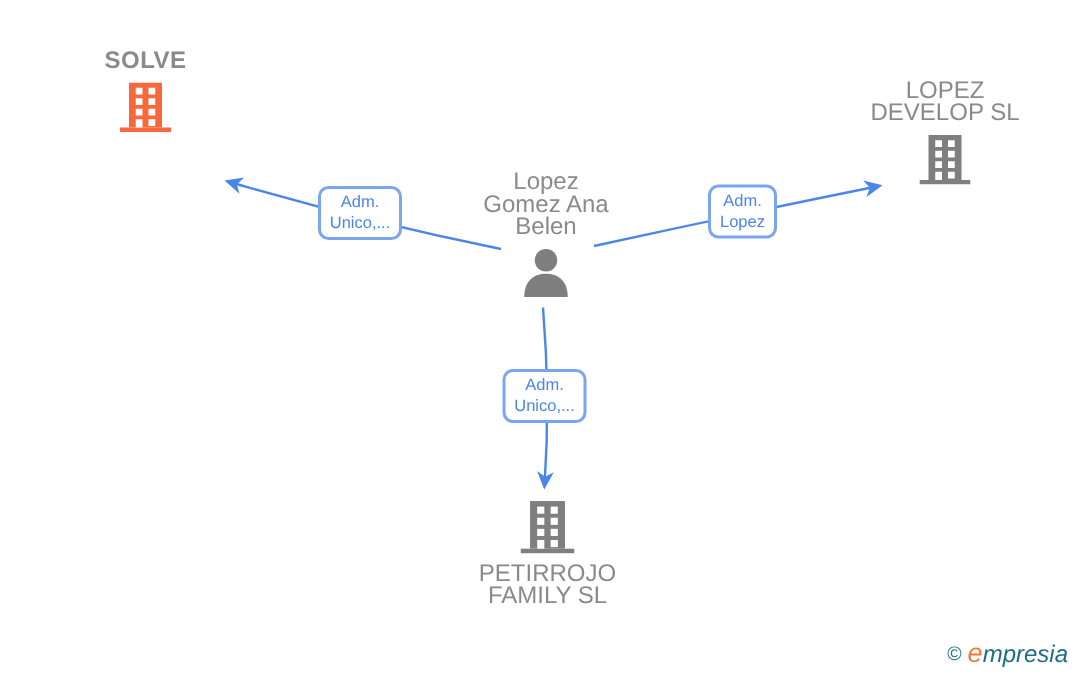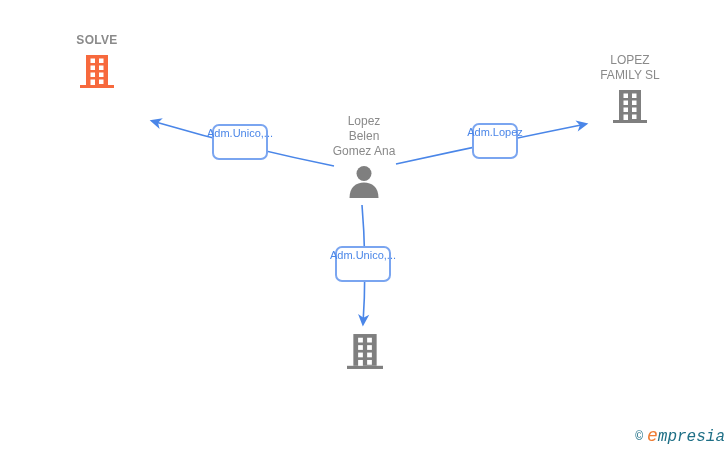--- a/index.html
+++ b/index.html
@@ -2,35 +2,35 @@
 <html><head>
 <meta charset="utf-8">
 <style>
   html,body{margin:0;padding:0;}
   body{font-family:"Liberation Sans",sans-serif;background:#ffffff;}
   .canvas{
     position:relative;width:728px;height:450px;background:#ffffff;overflow:hidden;
   }
   .edges-layer{position:absolute;left:0;top:0;z-index:1;}
   .node{position:absolute;z-index:2;text-align:center;}
-  .node-label{color:#8a8a8a;font-size:12px;line-height:15px;}
+  .node-label{color:#8a8a8a;font-size:16px;line-height:15px;}
   .node-label.bold{font-weight:bold;letter-spacing:0.3px;}
   .node-icon{display:block;margin:7px auto 0 auto;}
   .node-icon.icon-first{margin:0 auto 6px auto;}
   .icon-orange{color:#f7693d;}
   .icon-gray{color:#7f7f7f;}
   .edge-label{
     position:absolute;z-index:3;box-sizing:border-box;
     background:#ffffff;border:2px solid #7aa5f0;border-radius:7px;
     color:#4a86e8;font-size:11px;line-height:14px;text-align:center;
-    display:flex;flex-direction:row;justify-content:center;
+    display:flex;flex-direction:column;justify-content:center;
   }
   .watermark{
-    position:absolute;right:3px;bottom:4px;z-index:2;
-    font-family:Liberation Mono, monospace;font-style:italic;font-size:16px;
+    position:absolute;right:16px;bottom:4px;z-index:2;
+    font-family:Liberation Sans, sans-serif;font-style:italic;font-size:16px;
     color:#1e6f86;white-space:nowrap;
   }
   .watermark .copy{font-size:13px;font-style:normal;vertical-align:1px;margin-right:4px;}
   .watermark .brand-initial{color:#ee7d35;font-size:18px;}
 </style>
 </head>
 <body>
 
 <div class="canvas">
 
@@ -61,43 +61,43 @@
           <rect x="19" y="17.5" width="4.5" height="4.5"></rect>
         <rect x="10.5" y="24.5" width="4.5" height="5.5"></rect>
           <rect x="19" y="24.5" width="4.5" height="4.5"></rect>
       </g>
     </svg>
   </div>
 
   <div class="node" style="left:560px;top:53px;width:140px;">
     <div class="node-label">
       <div>LOPEZ</div>
-      <div>FAMILY SL</div>
+      <div>DEVELOP SL</div>
     </div>
     <svg class="node-icon icon-gray" width="34" height="33" viewBox="0 0 34 33">
       <rect x="0" y="30" width="34" height="3" fill="currentColor"></rect>
       <rect x="6" y="0" width="22" height="30" fill="currentColor"></rect>
       <g fill="#ffffff">
         <rect x="10.5" y="3.5" width="4.5" height="4.5"></rect>
           <rect x="19" y="3.5" width="4.5" height="4.5"></rect>
         <rect x="10.5" y="10.5" width="4.5" height="4.5"></rect>
           <rect x="19" y="10.5" width="4.5" height="4.5"></rect>
         <rect x="10.5" y="17.5" width="4.5" height="4.5"></rect>
           <rect x="19" y="17.5" width="4.5" height="4.5"></rect>
         <rect x="10.5" y="24.5" width="4.5" height="5.5"></rect>
           <rect x="19" y="24.5" width="4.5" height="4.5"></rect>
       </g>
     </svg>
   </div>
 
   <div class="node" style="left:294px;top:114px;width:140px;">
     <div class="node-label">
       <div>Lopez</div>
+      <div>Gomez Ana</div>
       <div>Belen</div>
-      <div>Gomez Ana</div>
     </div>
     <svg class="node-icon icon-gray" width="34" height="32" viewBox="0 0 34 32">
       <circle cx="17" cy="7.5" r="7.5" fill="currentColor"></circle>
       <path d="M2.5,32 C2.5,21 9,16.5 17,16.5 C25,16.5 31.5,21 31.5,32 Z" fill="currentColor"></path>
     </svg>
   </div>
 
   <div class="node" style="left:295px;top:334px;width:140px;">
     <svg class="node-icon icon-first icon-gray" width="36" height="35" viewBox="0 0 34 33">
       <rect x="0" y="30" width="34" height="3" fill="currentColor"></rect>
@@ -106,20 +106,24 @@
         <rect x="10.5" y="3.5" width="4.5" height="4.5"></rect>
           <rect x="19" y="3.5" width="4.5" height="4.5"></rect>
         <rect x="10.5" y="10.5" width="4.5" height="4.5"></rect>
           <rect x="19" y="10.5" width="4.5" height="4.5"></rect>
         <rect x="10.5" y="17.5" width="4.5" height="4.5"></rect>
           <rect x="19" y="17.5" width="4.5" height="4.5"></rect>
         <rect x="10.5" y="24.5" width="4.5" height="5.5"></rect>
           <rect x="19" y="24.5" width="4.5" height="4.5"></rect>
       </g>
     </svg>
+    <div class="node-label">
+      <div>PETIRROJO</div>
+      <div>FAMILY SL</div>
+    </div>
   </div>
 
   <div class="edge-label" style="left:212px;top:124px;width:56px;height:36px;">
     <div>Adm.</div>
     <div>Unico,...</div>
   </div>
   <div class="edge-label" style="left:472px;top:123px;width:46px;height:36px;">
     <div>Adm.</div>
     <div>Lopez</div>
   </div>

